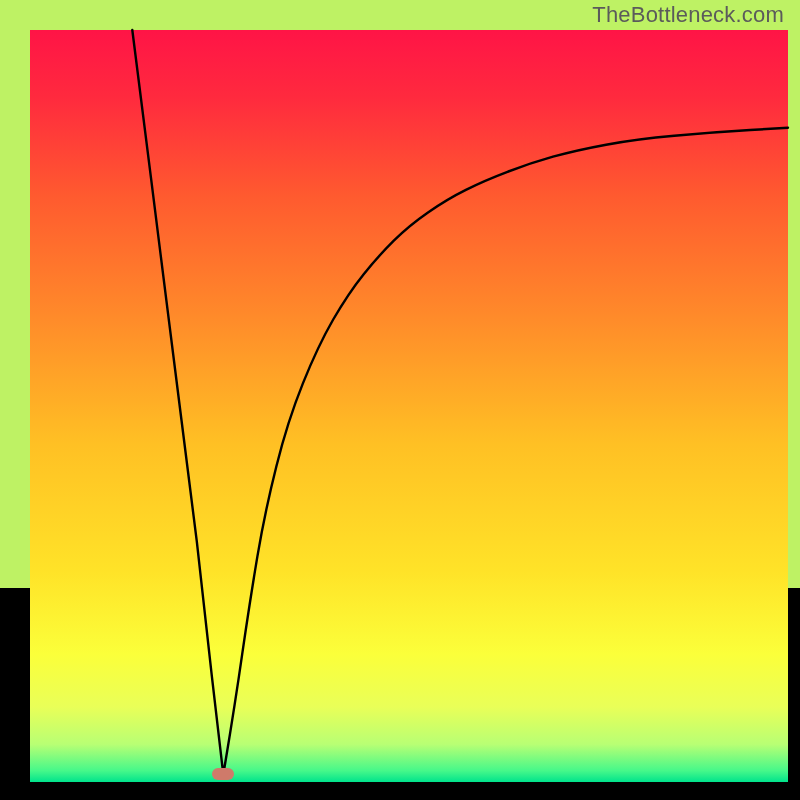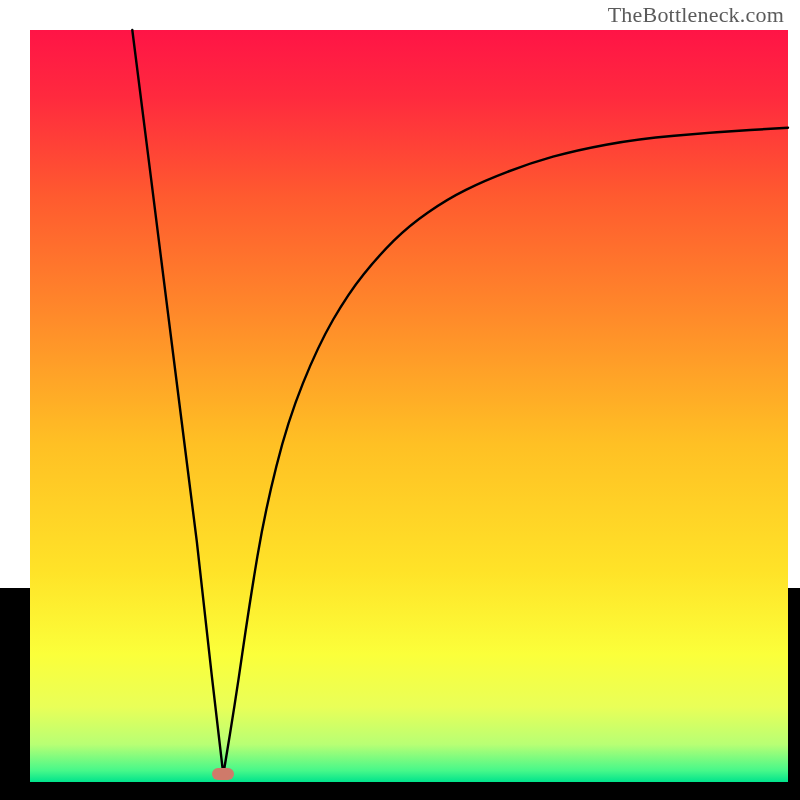--- a/index.html
+++ b/index.html
@@ -8,22 +8,21 @@
     width: 800px;
     height: 800px;
     background: #000;
     font-family: Arial, Helvetica, sans-serif;
     overflow: hidden;
   }
   .frame {
     position: relative;
     width: 800px;
     height: 588px;
-    background: #ffffff;
-    font-family: Liberation Serif, serif;
+    background: #bef264;
   }
   .watermark {
     position: absolute;
     top: 2px;
     right: 16px;
     color: #5b5b5b;
     font-size: 22px;
     font-weight: 500;
     letter-spacing: 0.2px;
     user-select: none;

